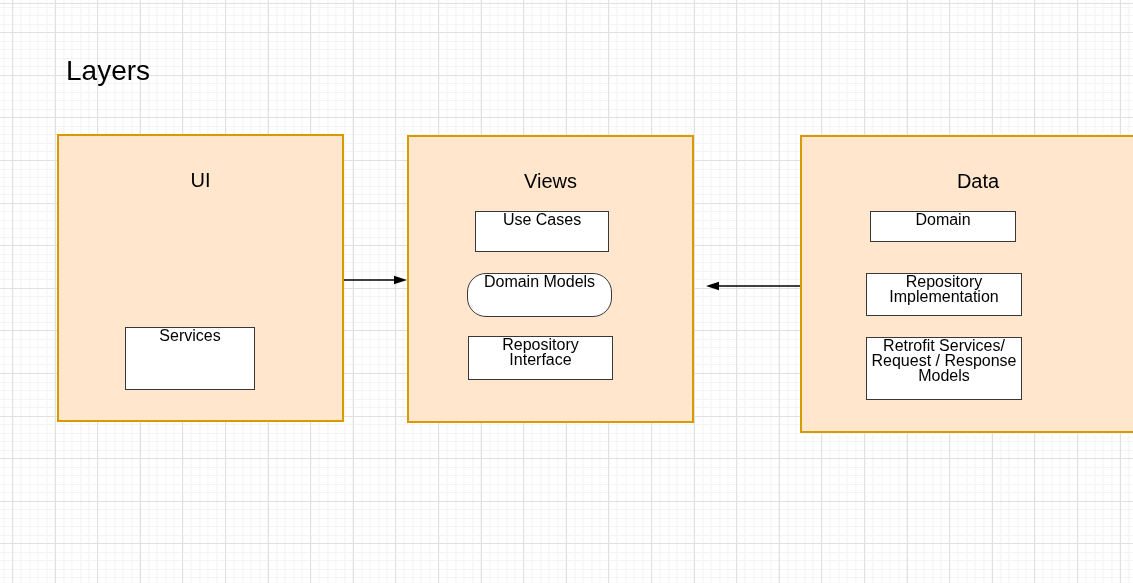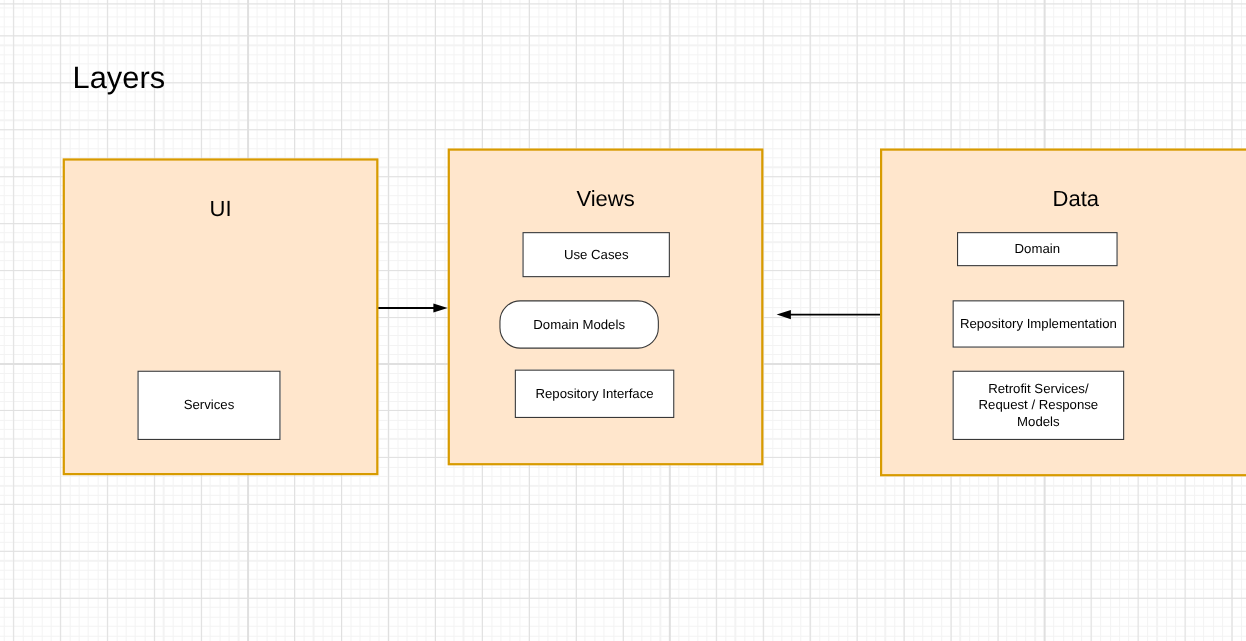--- a/index.html
+++ b/index.html
@@ -28,51 +28,50 @@
     font-size: 28px;
     line-height: 28px;
     white-space: nowrap;
   }
   .layer {
     position: absolute;
     box-sizing: border-box;
     background: #ffe6cc;
     border: 2px solid #d79b00;
   }
-  .layer-ui     { left: 57px;  top: 144px; width: 287px; height: 288px; text-decoration: underline; }
+  .layer-ui     { left: 57px;  top: 134px; width: 287px; height: 288px; text-decoration: underline; }
   .layer-domain { left: 407px; top: 135px; width: 287px; height: 288px; }
   .layer-data   { left: 800px; top: 135px; width: 356px; height: 298px; }
   .layer-title {
     position: absolute;
     top: 33px;
     left: 0;
     right: 0;
     text-align: center;
     font-size: 20px;
     line-height: 23px;
   }
   .node {
     position: absolute;
     box-sizing: border-box;
     background: #ffffff;
     border: 1.5px solid #383838;
     display: flex;
-    align-items: center;
     justify-content: center;
     text-align: center;
-    font-size: 12px;
+    font-size: 16px;
     line-height: 15px;
     white-space: pre-line;
   }
   
   .node-views      { left: 66px; top: 84px;  width: 129px; height: 64px; }
   .node-viewmodel  { left: 66px; top: 191px; width: 130px; height: 63px; }
   
   .node-use-cases            { left: 66px; top: 74px;  width: 134px; height: 41px; }
-  .node-domain-models        { left: 45px; top: 136px; width: 145px; height: 44px; border-radius: 19px; }
+  .node-domain-models        { left: 58px; top: 136px; width: 145px; height: 44px; border-radius: 19px; }
   .node-repository-interface { left: 59px; top: 199px; width: 145px; height: 44px; }
   
   .node-mappers                   { left: 68px; top: 74px;  width: 146px; height: 31px; }
   .node-repository-implementation { left: 64px; top: 136px; width: 156px; height: 43px; }
   .node-retrofit-services         { left: 64px; top: 200px; width: 156px; height: 63px; }
 
   .edges {
     position: absolute;
     left: 0;
     top: 0;

